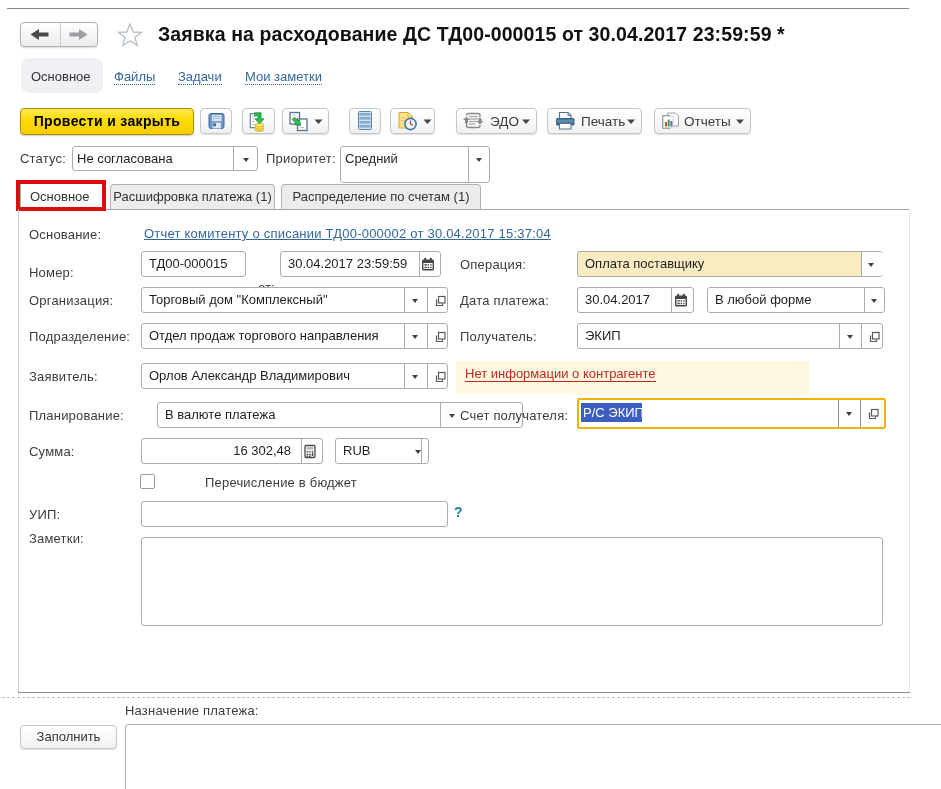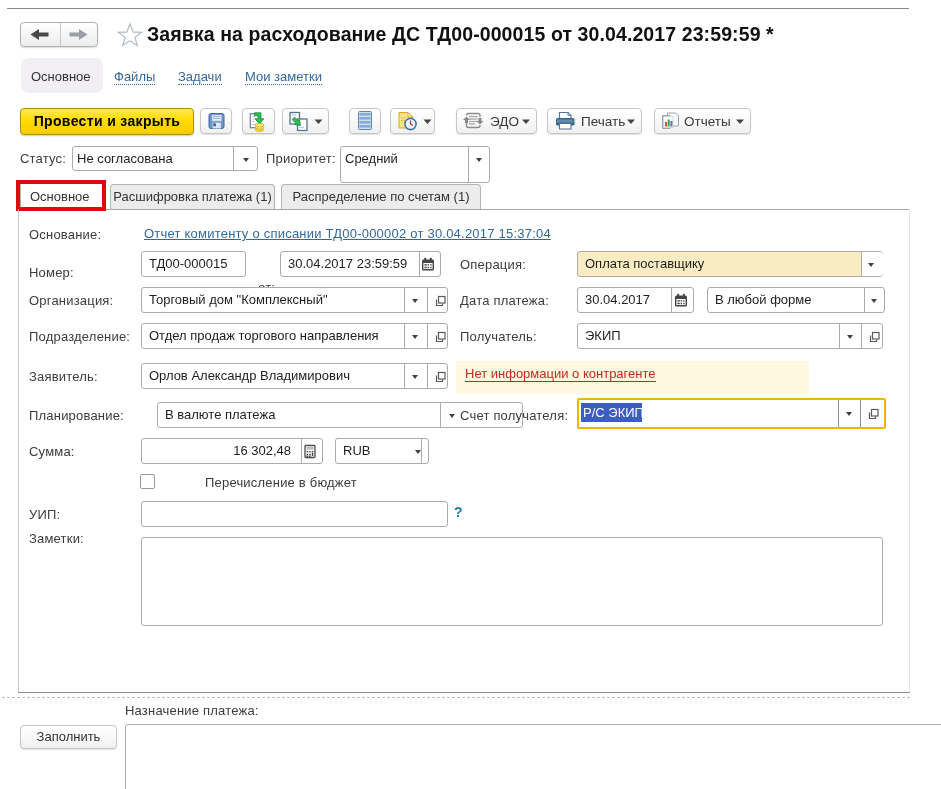--- a/index.html
+++ b/index.html
@@ -23,21 +23,21 @@
   <svg width="76" height="23" style="position:absolute;left:0;top:0;">
     <path d="M9.5 11.5 L18 6 L18 9.4 L27.5 9.4 L27.5 13.6 L18 13.6 L18 17 Z" fill="#484848"></path>
     <path d="M66.5 11.5 L58 6 L58 9.4 L48.5 9.4 L48.5 13.6 L58 13.6 L58 17 Z" fill="#9aa0a5"></path>
   </svg>
 </div>
 
 <svg class="abs" style="left:116px;top:21px;" width="28" height="28" viewBox="0 0 28 28">
   <path d="M14 3 L17.2 11 L25.5 11.3 L18.9 16.5 L21.3 24.6 L14 19.8 L6.7 24.6 L9.1 16.5 L2.5 11.3 L10.8 11 Z" fill="none" stroke="#b7bfc7" stroke-width="1.3"></path>
 </svg>
 
-<div class="abs" style="left:147px;top:22.5px;font-size:19.5px;font-weight:bold;letter-spacing:0.1px;color:#111;">Заявка на расходование ДС ТД00-000015 от 30.04.2017 23:59:59 *</div>
+<div class="abs" style="left:158px;top:22.5px;font-size:19.5px;font-weight:bold;letter-spacing:0.1px;color:#111;">Заявка на расходование ДС ТД00-000015 от 30.04.2017 23:59:59 *</div>
 
 <div class="abs" style="left:21px;top:58px;width:82px;height:35px;background:#f1eff3;border-radius:8px;"></div>
 <div class="abs" style="left:31px;top:69px;color:#333;">Основное</div>
 <div class="abs" style="left:114px;top:69px;color:#34689b;border-bottom:1px dotted #34689b;">Файлы</div>
 <div class="abs" style="left:178px;top:69px;color:#34689b;border-bottom:1px dotted #34689b;">Задачи</div>
 <div class="abs" style="left:245px;top:69px;color:#34689b;border-bottom:1px dotted #34689b;">Мои заметки</div>
 
 <div class="abs" style="left:20px;top:108px;width:174px;height:27px;border:1px solid #ad8f00;border-radius:4px;background:linear-gradient(#ffe955,#ffdb00 45%,#f6cd00);box-shadow:0 1px 1.5px rgba(0,0,0,0.2);text-align:center;line-height:25px;font-weight:bold;font-size:14px;letter-spacing:0.35px;color:#000;">Провести и закрыть</div>
 
 <div class="btn" style="left:200px;top:108px;width:32px;">

